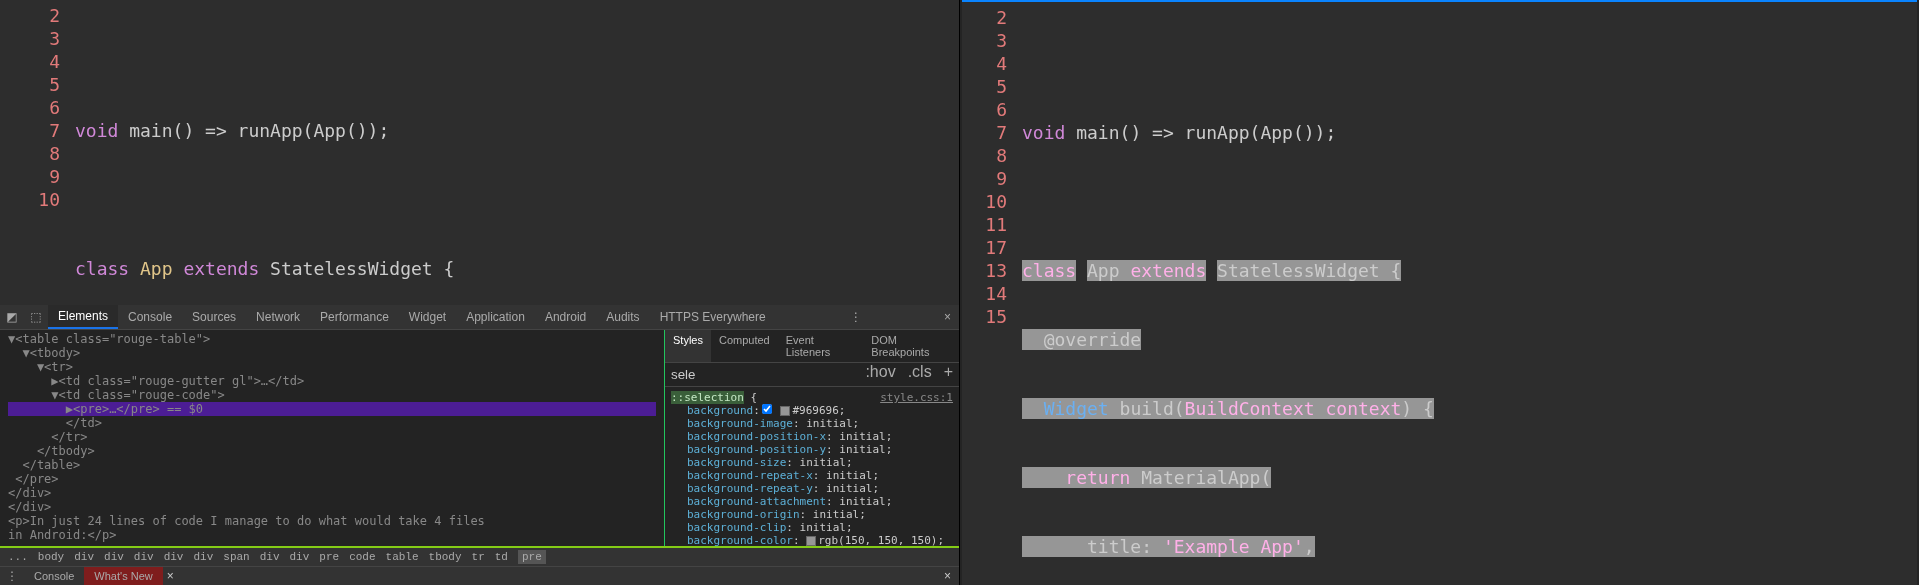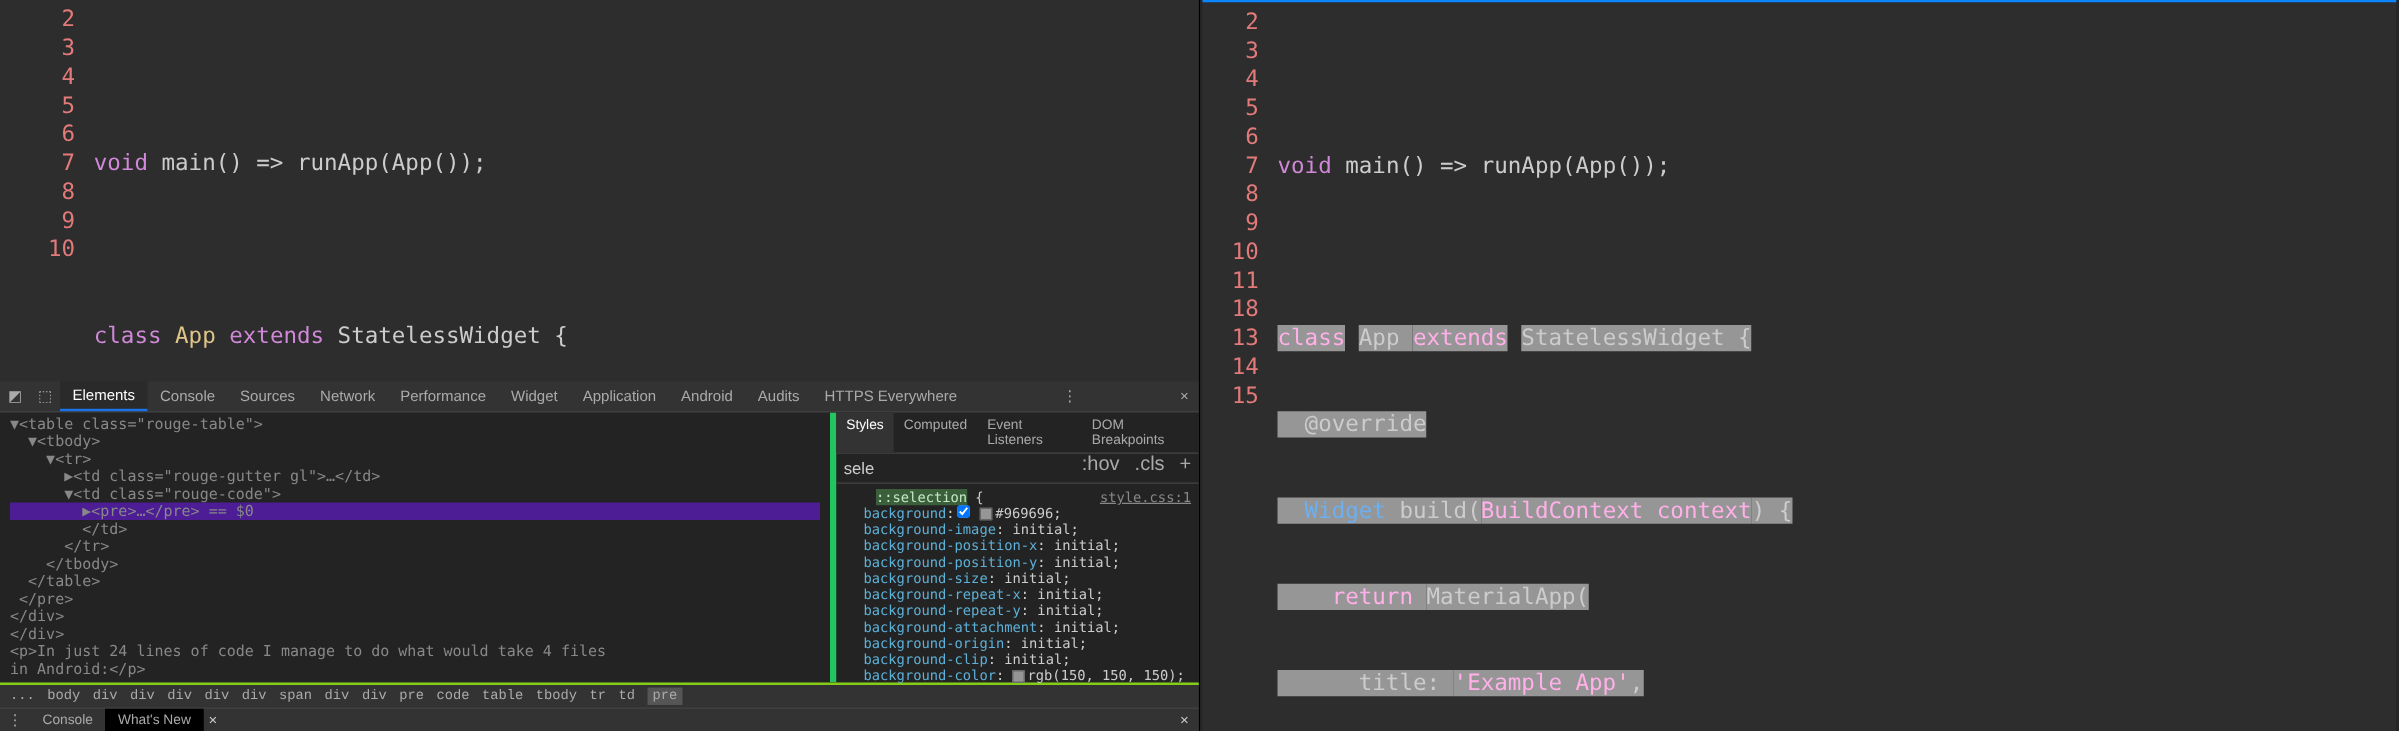--- a/index.html
+++ b/index.html
@@ -22,41 +22,41 @@
 .devtools-chrome { height: 280px; background: #2a2a2a; display: flex; flex-direction: column; font-family: "Segoe UI", sans-serif; font-size: 12px; }
 .dt-tabs { display: flex; background: #333; border-bottom: 1px solid #444; align-items: center; }
 .dt-tab { padding: 4px 10px; color: #aaa; cursor: pointer; }
 .dt-tab.active { background: #2a2a2a; color: #fff; border-bottom: 2px solid #1a73e8; }
 .dt-icon { width: 24px; text-align: center; color: #aaa; }
 .dt-close { margin-left: auto; padding: 0 8px; color: #aaa; }
 .dt-body { flex: 1; display: flex; overflow: hidden; }
 .dt-dom { flex: 1; background: #232323; padding: 2px 8px; font-family: Consolas, monospace; color: #888; overflow: hidden; }
 .dt-dom-line { white-space: pre; }
 .dt-dom-line.hilite { background: #4c1d95; }
-.dt-styles { width: 295px; background: #232323; border-left: 5px solid #22c55e; display: flex; flex-direction: column; }
+.dt-styles { width: 295px; background: #232323; border-left: 1px solid #22c55e; display: flex; flex-direction: column; }
 .dt-styles-tabs { display: flex; border-bottom: 1px solid #444; }
 .dt-styles-tab { padding: 4px 8px; color: #aaa; font-size: 11px; }
 .dt-styles-tab.active { color: #fff; background: #333; }
 .dt-filter { display: flex; border-bottom: 1px solid #444; align-items: flex-start; }
 .dt-filter input { flex: 1; background: transparent; border: none; color: #ccc; padding: 4px 6px; outline: none; font-family: inherit; }
 .dt-filter-btn { padding: 0 6px; color: #aaa; font-size: 16px; }
 .dt-rules { flex: 1; overflow: auto; padding: 4px 6px; font-family: Consolas, monospace; font-size: 11px; }
-.rule-sel { color: #9bbbdc; margin-left: 26px; }
+.rule-sel { color: #9bbbdc; }
 .rule-sel.hi { background: #3a5f3a; color: #c5e8c5; }
 .rule-src { float: right; color: #888; text-decoration: underline; }
 .prop { padding-left: 16px; }
 .propn { color: #5db0d7; }
 .propv { color: #ccc; }
 .swatch { display: inline-block; width: 10px; height: 10px; border: 1px solid #666; vertical-align: middle; margin-right: 2px; }
 .dt-crumbs { background: #333; padding: 3px 8px; color: #aaa; font-size: 11px; border-top: 2px solid #84cc16; font-family: Liberation Mono, monospace; }
 .dt-crumbs span { margin-right: 10px; }
 .dt-crumbs .cur { background: #555; padding: 1px 4px; }
 .dt-drawer { background: #333; display: flex; align-items: center; border-top: 1px solid #444; }
 .dt-drawer-tab { padding: 3px 10px; color: #aaa; font-size: 11px; }
-.dt-drawer-tab.active { background: #000000; }
+.dt-drawer-tab.active { background: #7f1d1d; }
 .right-code-wrap { flex: 1; display: flex; flex-direction: column; background: #2d2d2d; border-top: 2px solid #0a84ff; margin: 0 2px; }
 </style>
 </head>
 <body>
 
 <div class="root">
 
   <div class="pane left-pane">
     <div class="code-area">
       <div class="gutter">
@@ -168,21 +168,21 @@
         <div>2</div>
             <div>3</div>
             <div>4</div>
             <div>5</div>
             <div>6</div>
             <div>7</div>
             <div>8</div>
             <div>9</div>
             <div>10</div>
             <div>11</div>
-            <div>18</div>
+            <div>17</div>
             <div>13</div>
             <div>14</div>
             <div>15</div>
       </div>
       <div class="code">
         <div class="code-line"></div>
         <div class="code-line"><span class="kw-void">void</span><span> main</span><span>() =&gt; runApp(App());</span></div>
         <div class="code-line"></div>
         <div class="code-line"><span class="sel2">class</span><span> </span><span class="sel">App </span><span class="sel2">extends</span><span> </span><span class="sel">StatelessWidget {</span></div>
         <div class="code-line"><span class="sel">  @override</span></div>

